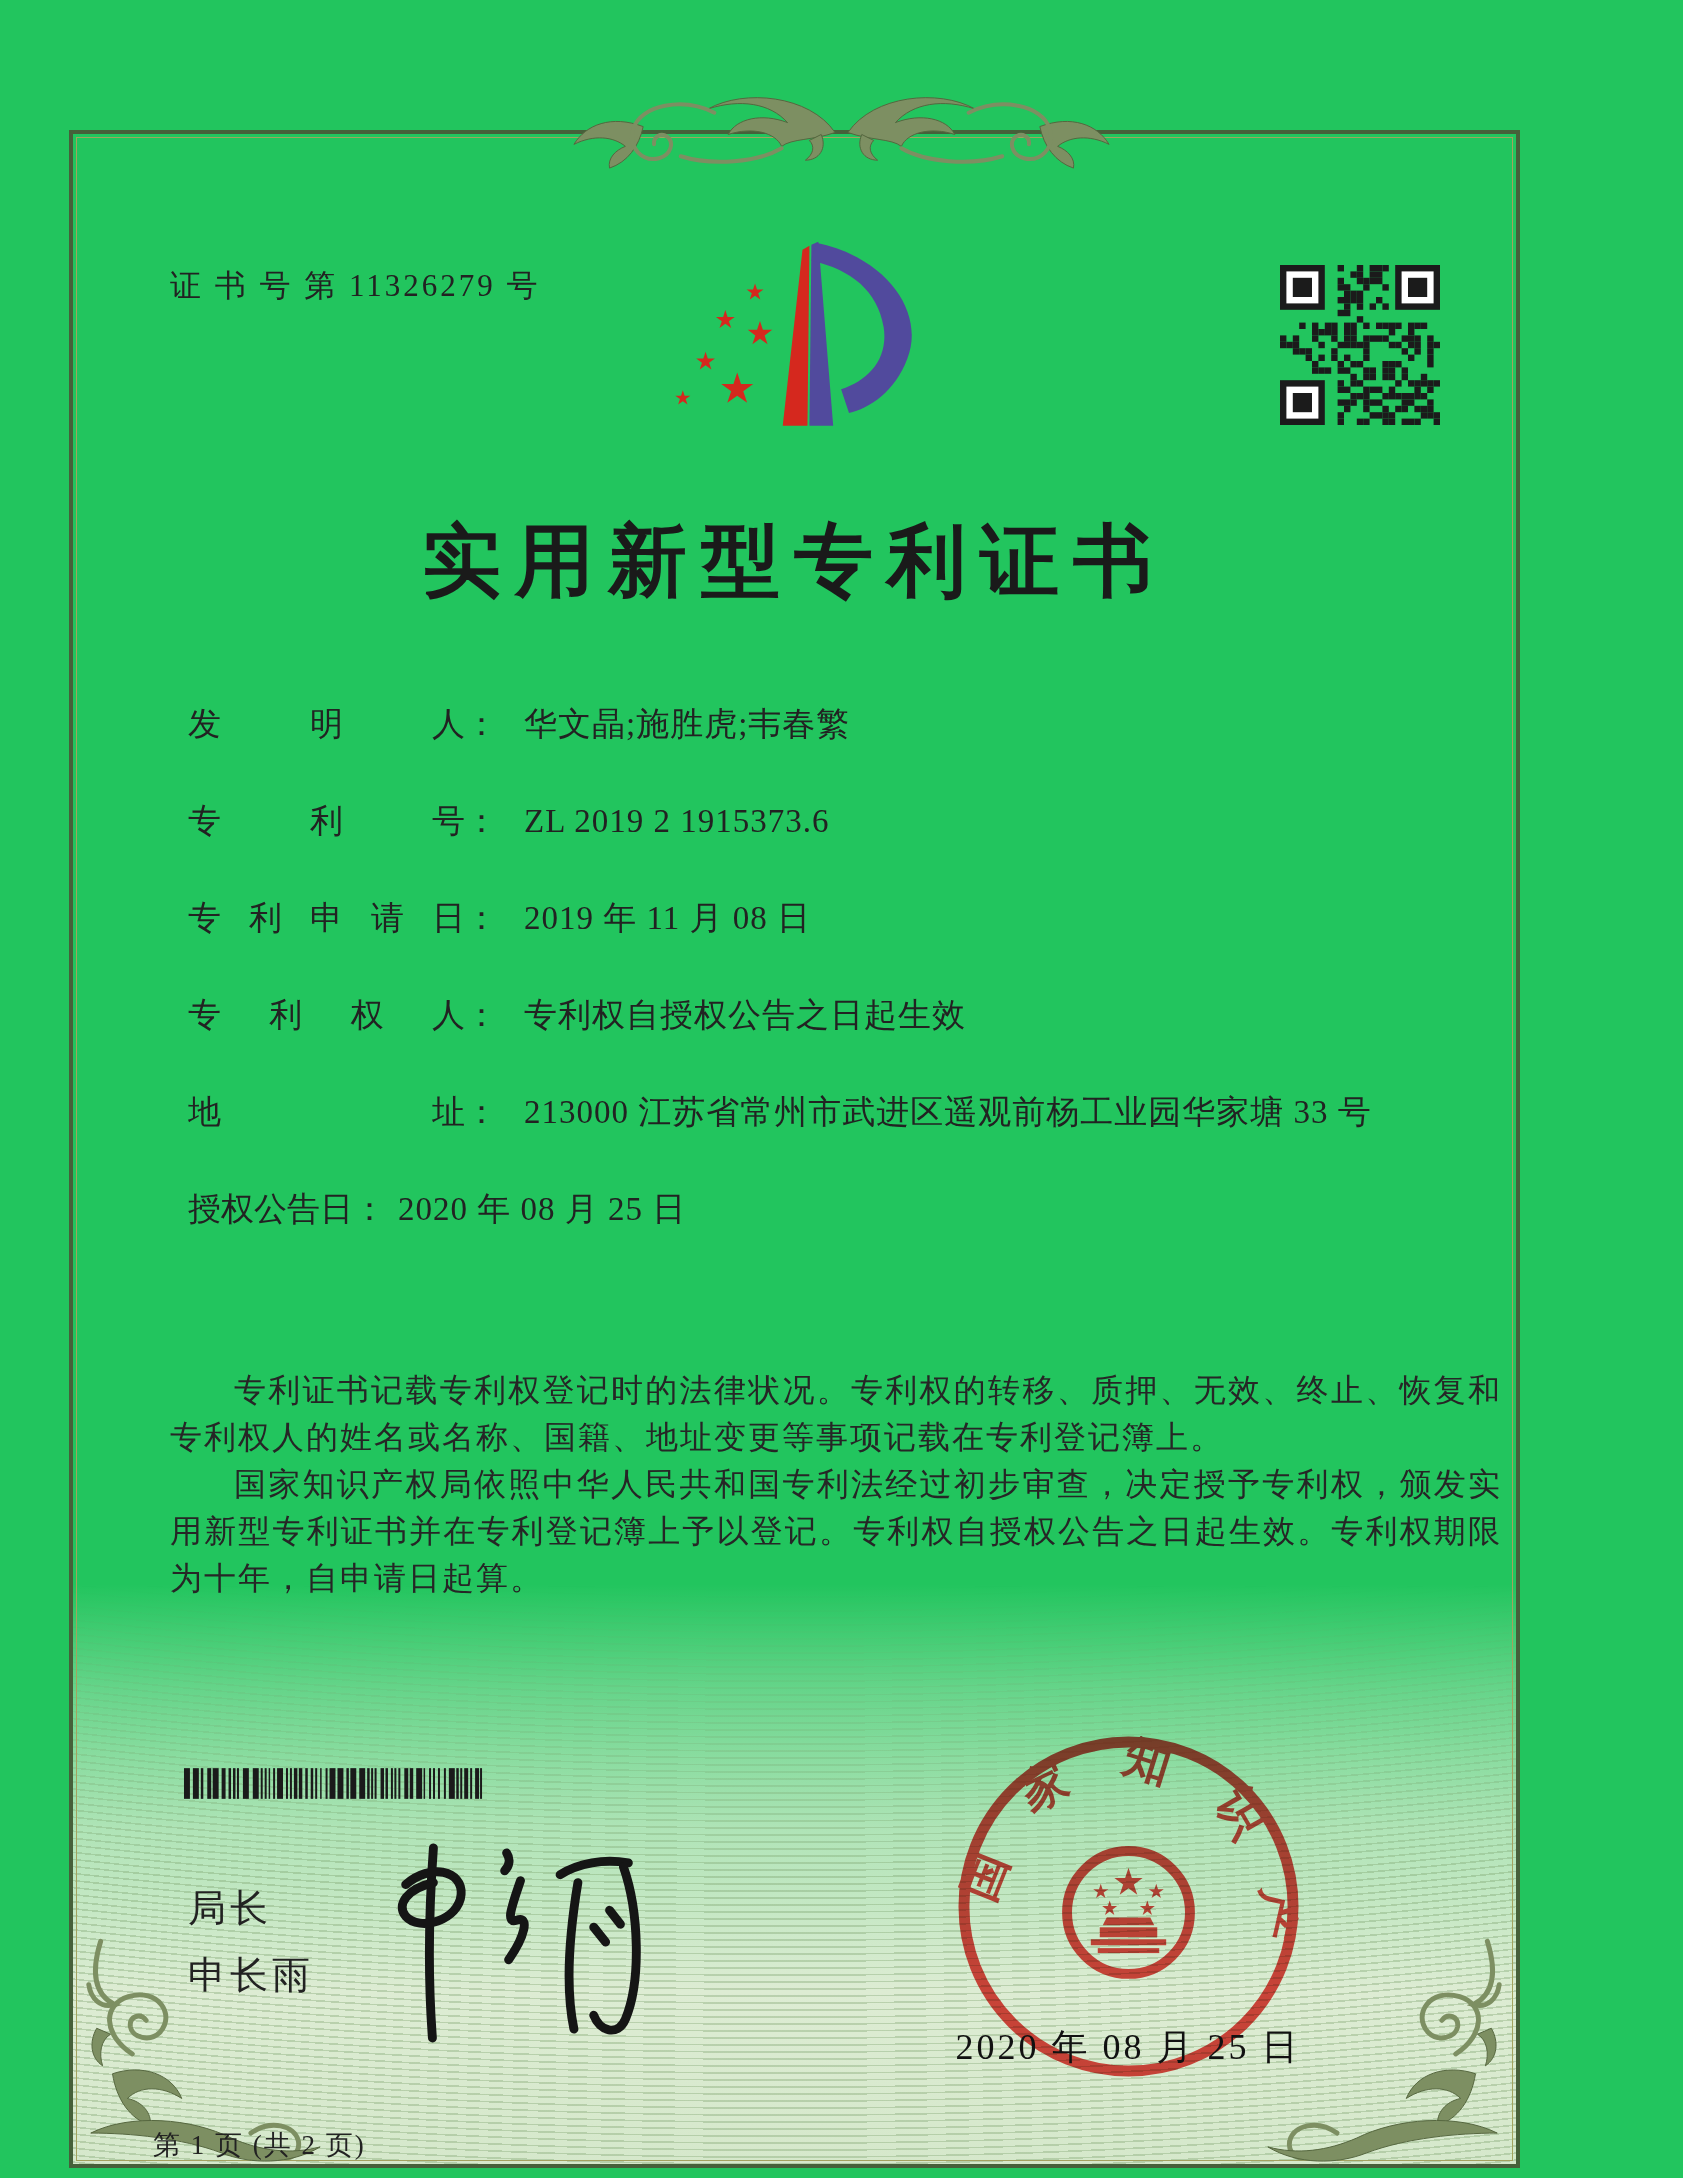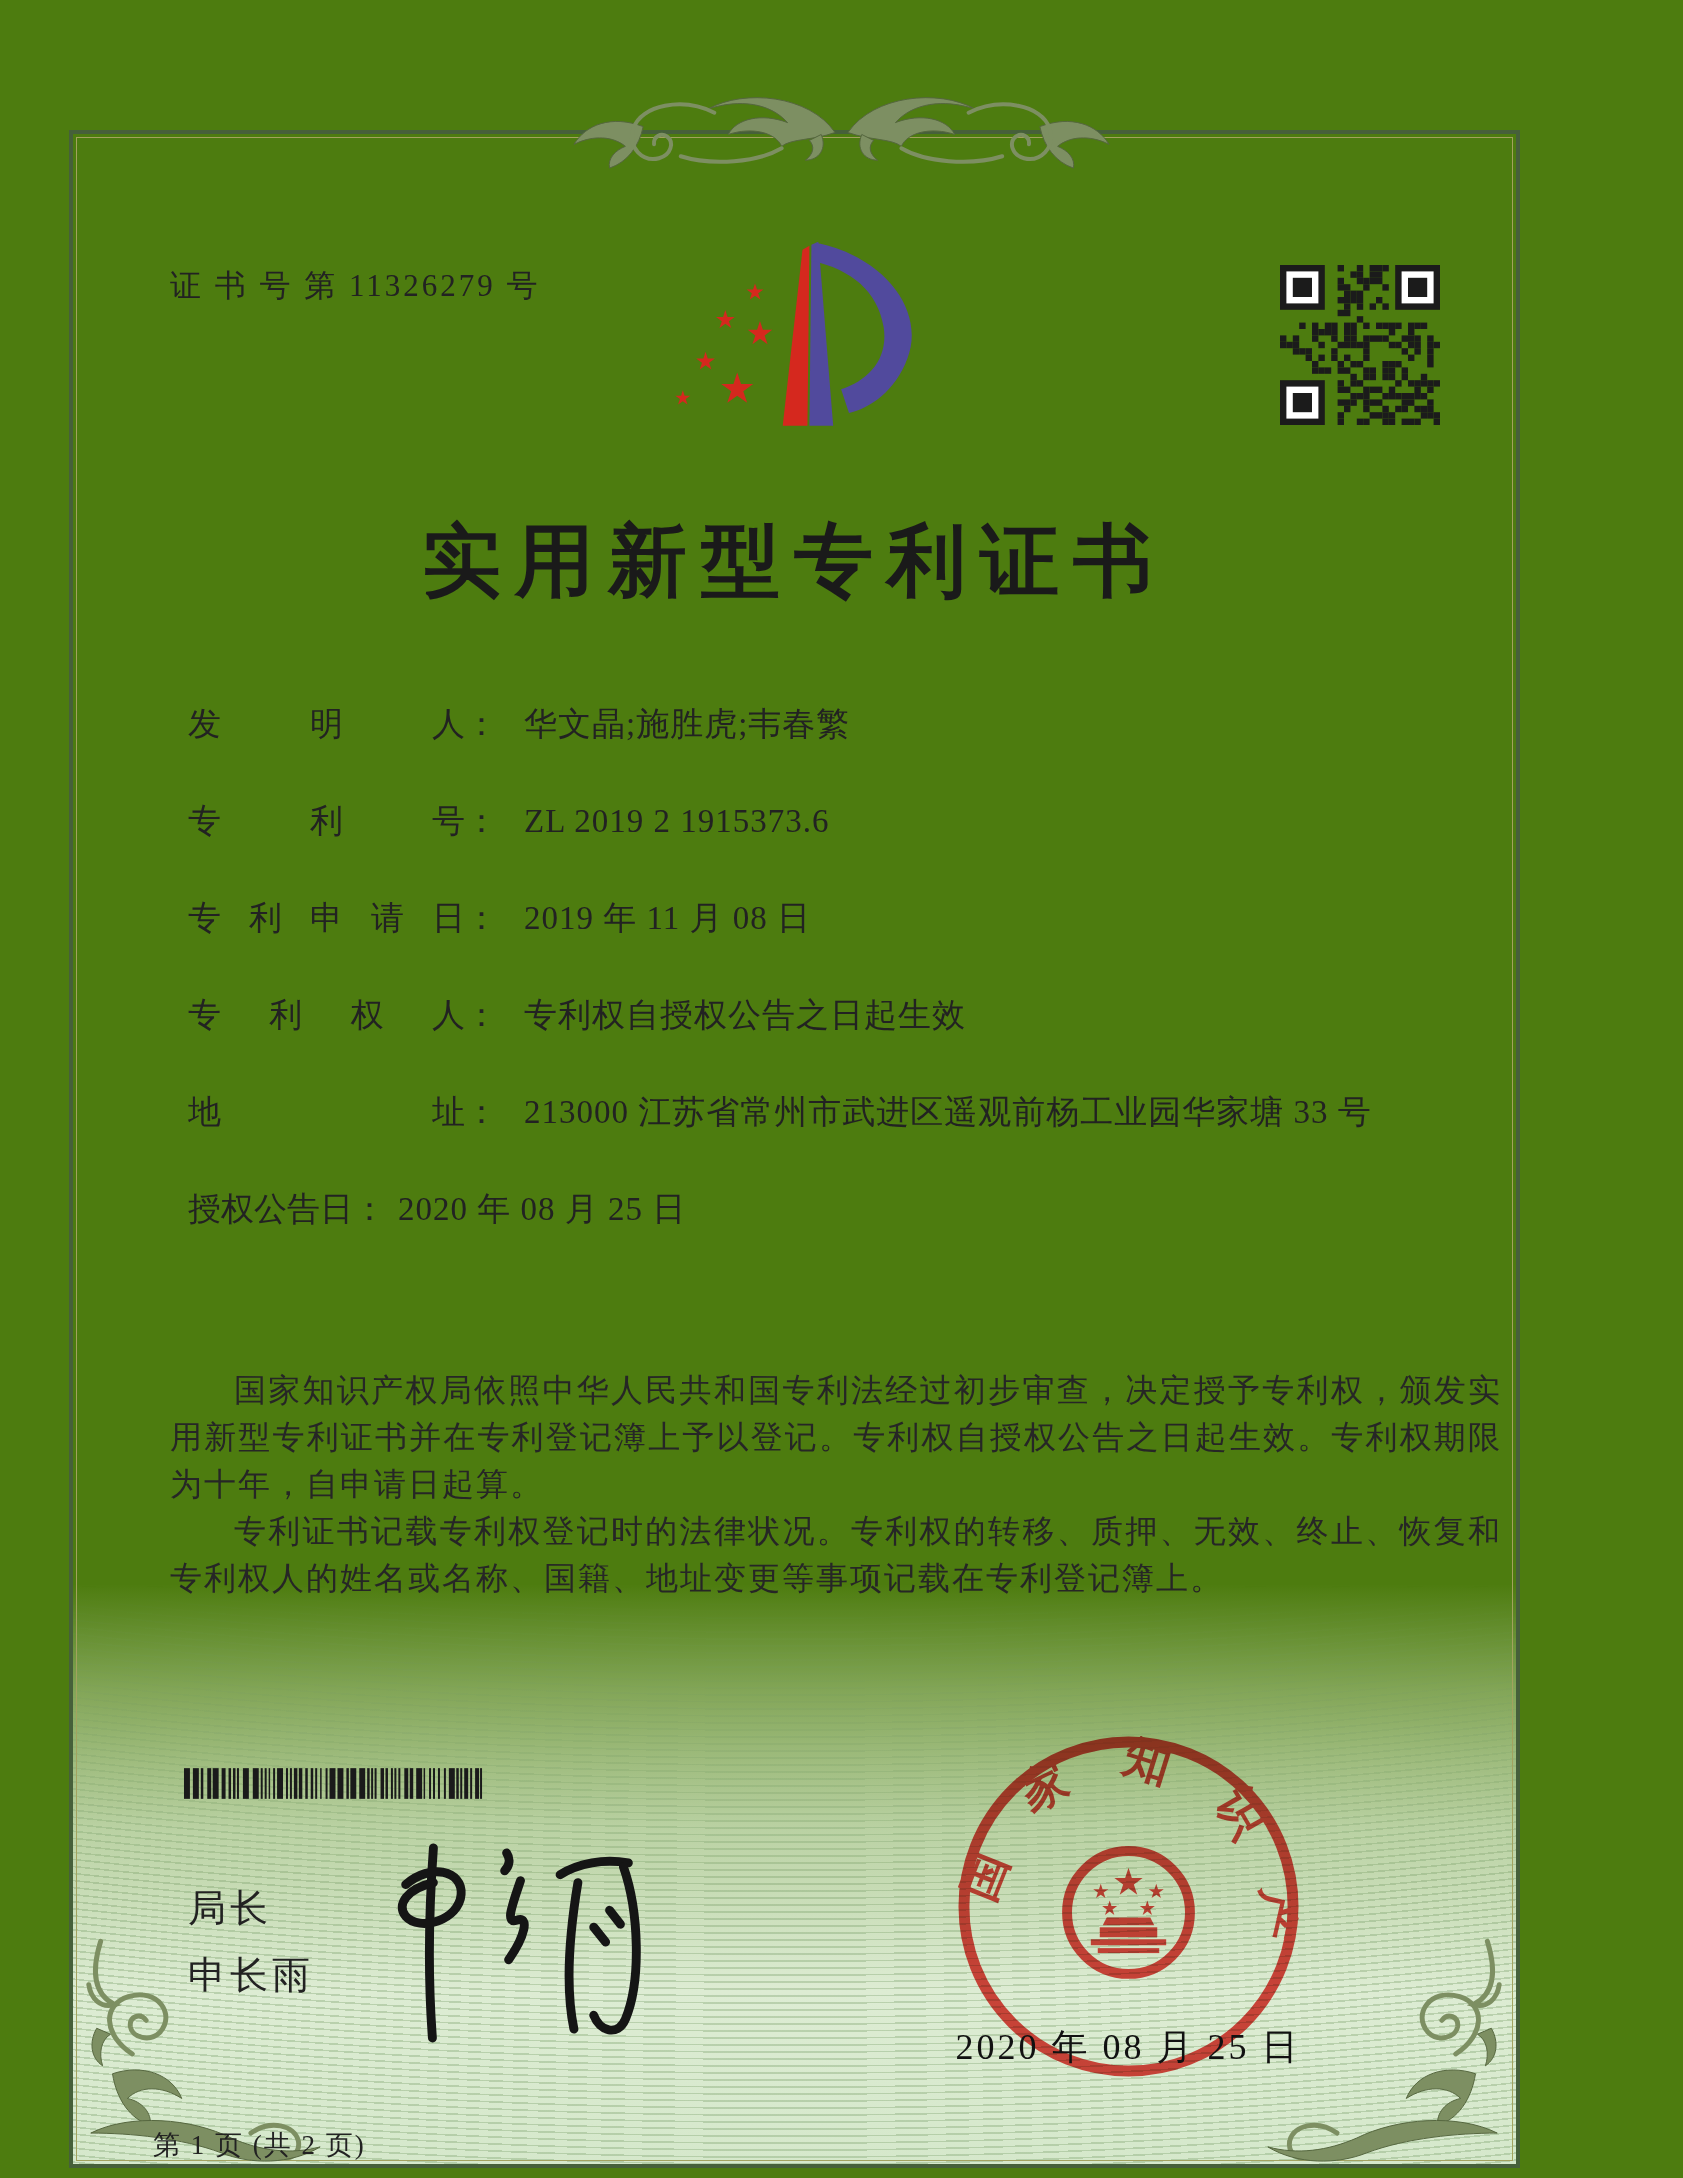--- a/index.html
+++ b/index.html
@@ -7,21 +7,21 @@
     --frame-olive:#a3a25f;
     --orn-green:#7d8f62;
     --seal-red:#e5342e;
     --logo-red:#d5281e;
     --logo-blue:#514a9d;
     --ink:#222222;
   }
   html,body{margin:0;padding:0;background:#ffffff;}
   .page{
     position:relative;width:1683px;height:2178px;margin:0 auto;
-    background:#4d7c0f;overflow:hidden;
+    background:#22c55e;overflow:hidden;
     font-family:"Liberation Serif","DejaVu Serif",serif;color:var(--ink);
   }
   
   .waves{position:absolute;left:72px;right:166px;top:1584px;bottom:13px;z-index:0;
     background:linear-gradient(180deg, rgba(228,241,219,0) 0%, rgba(228,241,219,.35) 18%,
       rgba(222,238,212,.75) 42%, #ddecd3 70%, #d5e8cb 100%);}
   .waves::after{content:"";position:absolute;inset:0;
     background:repeating-radial-gradient(circle at 713px -6237px,
       rgba(255,255,255,0) 0 5.4px, rgba(118,156,102,.34) 5.4px 7px);
     -webkit-mask-image:linear-gradient(180deg, transparent 0, rgba(0,0,0,.5) 139px, #000 297px);
@@ -346,22 +346,22 @@
     </div>
     <div class="frow">
       <span class="flabel">地址</span><span>：</span><span class="fvalue">213000  江苏省常州市武进区遥观前杨工业园华家塘 33 号</span>
     </div>
     <div class="frow grant-row">
       <span>授权公告日</span><span>：</span><span class="gvalue">2020 年 08 月 25 日</span>
     </div>
   </div>
 
   <div class="body-text">
+    <p>专利证书记载专利权登记时的法律状况。专利权的转移、质押、无效、终止、恢复和专利权人的姓名或名称、国籍、地址变更等事项记载在专利登记簿上。</p>
     <p>国家知识产权局依照中华人民共和国专利法经过初步审查，决定授予专利权，颁发实用新型专利证书并在专利登记簿上予以登记。专利权自授权公告之日起生效。专利权期限为十年，自申请日起算。</p>
-    <p>专利证书记载专利权登记时的法律状况。专利权的转移、质押、无效、终止、恢复和专利权人的姓名或名称、国籍、地址变更等事项记载在专利登记簿上。</p>
   </div>
 
   <svg id="barcode-svg" class="barcode" width="302" height="31" viewBox="0 0 305 31" fill="#1a1a1a">
       <rect x="1" y="0" width="6" height="31"></rect>
       <rect x="10" y="0" width="6" height="31"></rect>
       <rect x="18" y="0" width="2.5" height="31"></rect>
       <rect x="24.5" y="0" width="4" height="31"></rect>
       <rect x="30" y="0" width="6" height="31"></rect>
       <rect x="39" y="0" width="4" height="31"></rect>
       <rect x="46" y="0" width="2.5" height="31"></rect>

